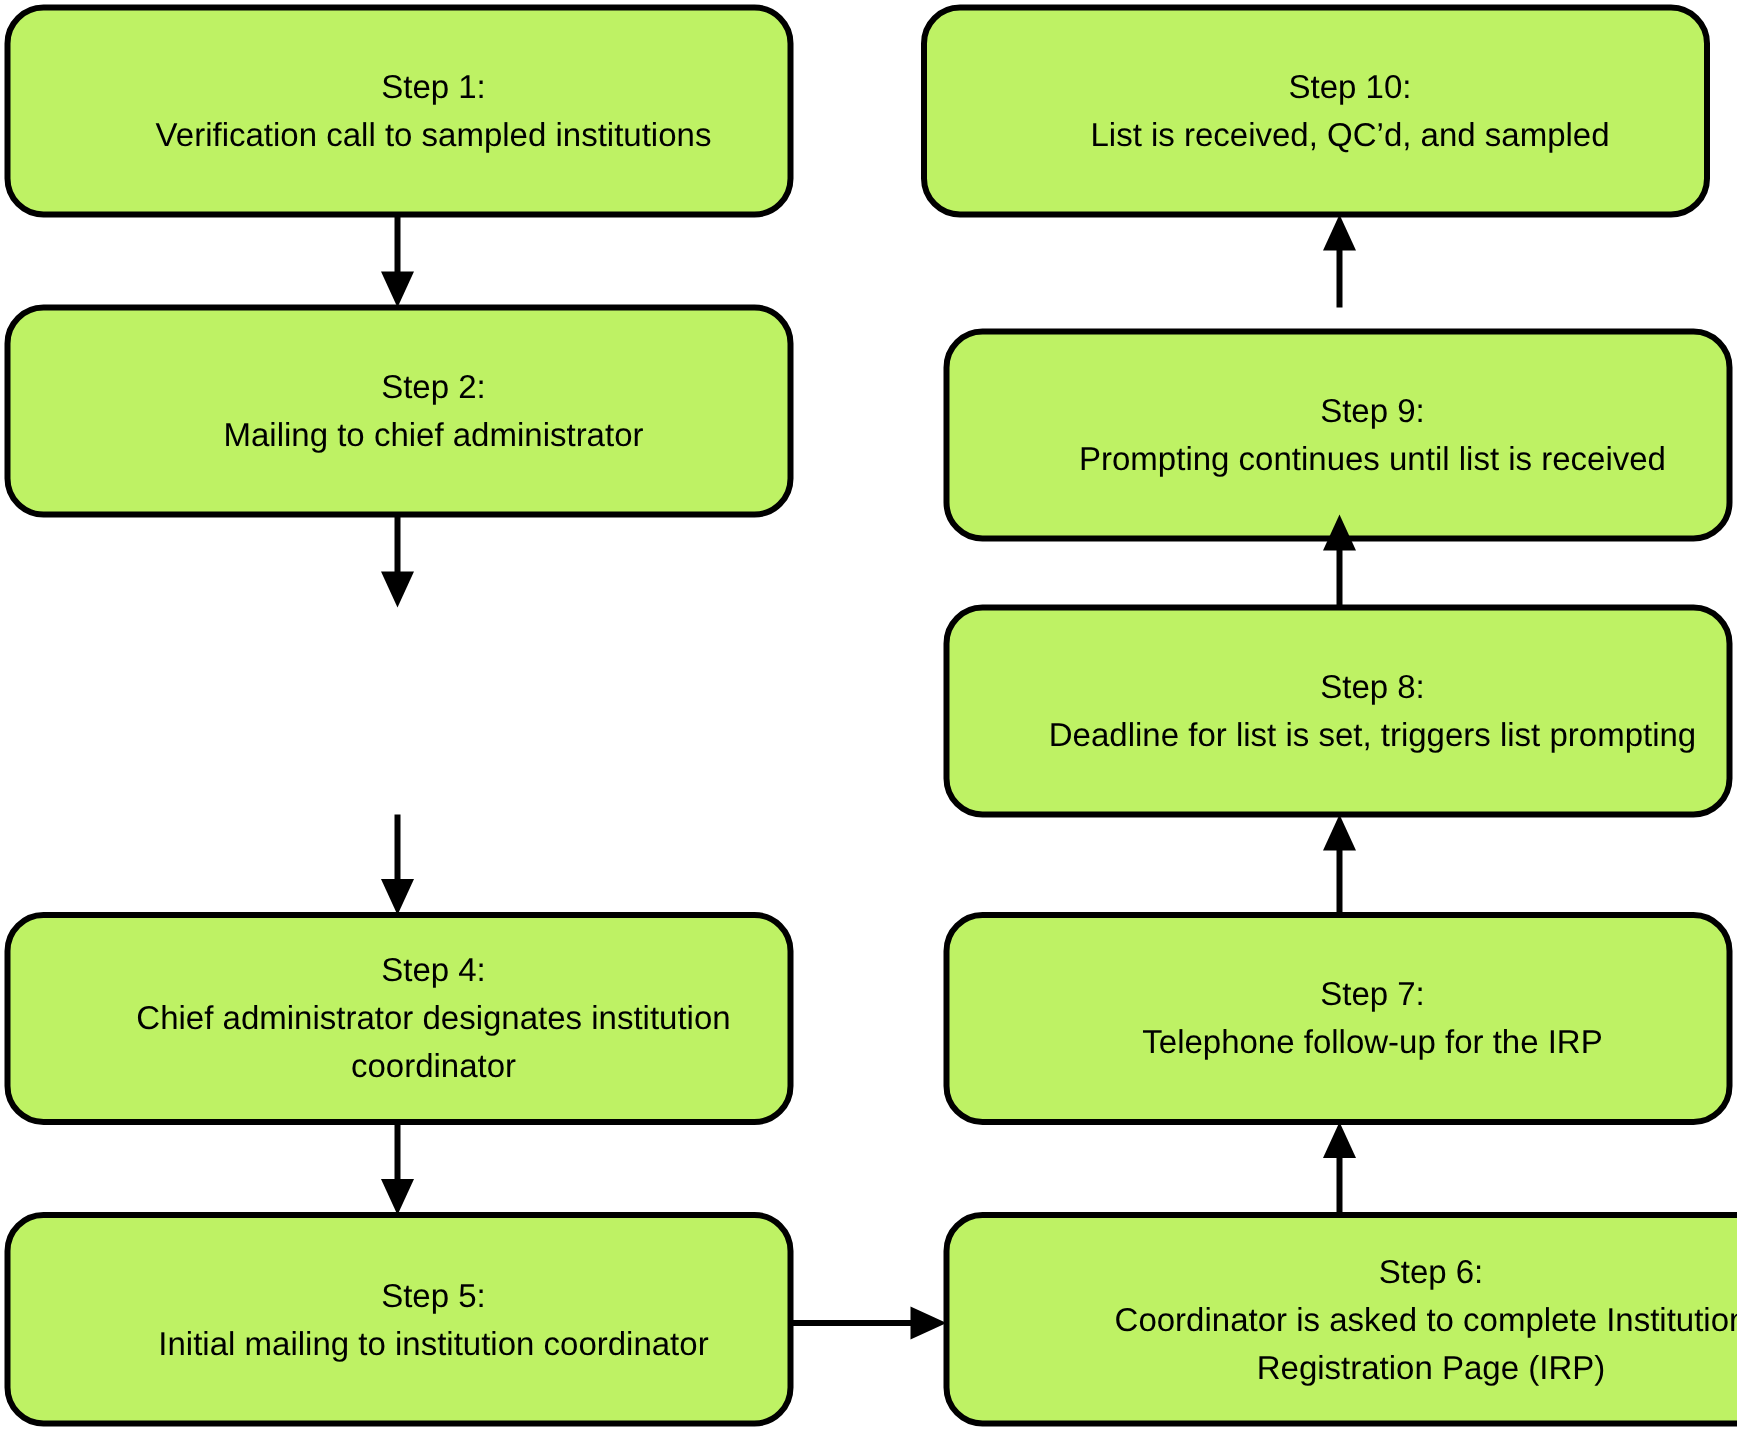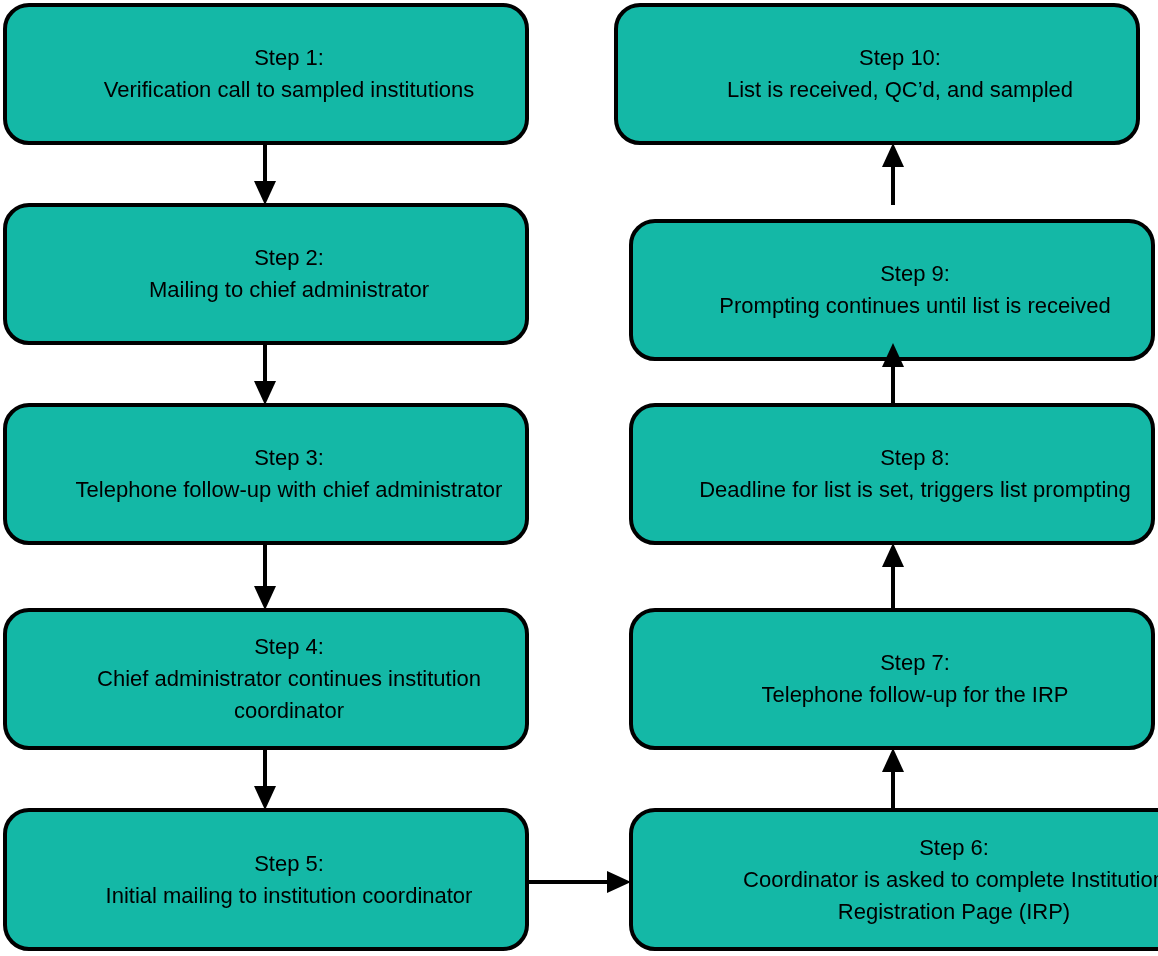--- a/index.html
+++ b/index.html
@@ -16,21 +16,21 @@
     width: 1158px;
     height: 956px;
     background: #ffffff;
     overflow: hidden;
   }
   .node {
     position: absolute;
     box-sizing: border-box;
     border: 4px solid #000000;
     border-radius: 26px;
-    background: #14b8a6;
+    background: #bef264;
     display: flex;
     align-items: center;
     justify-content: center;
     text-align: center;
     padding-left: 46px;
   }
   .node-label {
     font-size: 22px;
     line-height: 32px;
     color: #000000;
@@ -54,28 +54,24 @@
   <div class="node" style="left:3px; top:3px; width:526px; height:142px;">
     <div class="node-label">Step 1:
 Verification call to sampled institutions</div>
   </div>
 
   <div class="node" style="left:3px; top:203px; width:526px; height:142px;align-items:center;">
     <div class="node-label">Step 2:
 Mailing to chief administrator</div>
   </div>
 
-  <div class="node" style="left:3px; top:403px; width:526px; height:142px;">
-    <div class="node-label">Step 3:
-Telephone follow-up with chief administrator</div>
-  </div>
 
   <div class="node" style="left:3px; top:608px; width:526px; height:142px;">
     <div class="node-label">Step 4:
-Chief administrator continues institution coordinator</div>
+Chief administrator designates institution coordinator</div>
   </div>
 
   <div class="node" style="left:3px; top:808px; width:526px; height:143px;">
     <div class="node-label">Step 5:
 Initial mailing to institution coordinator</div>
   </div>
 
   <div class="node" style="left:614px; top:3px; width:526px; height:142px;">
     <div class="node-label">Step 10:
 List is received, QC’d, and sampled</div>

